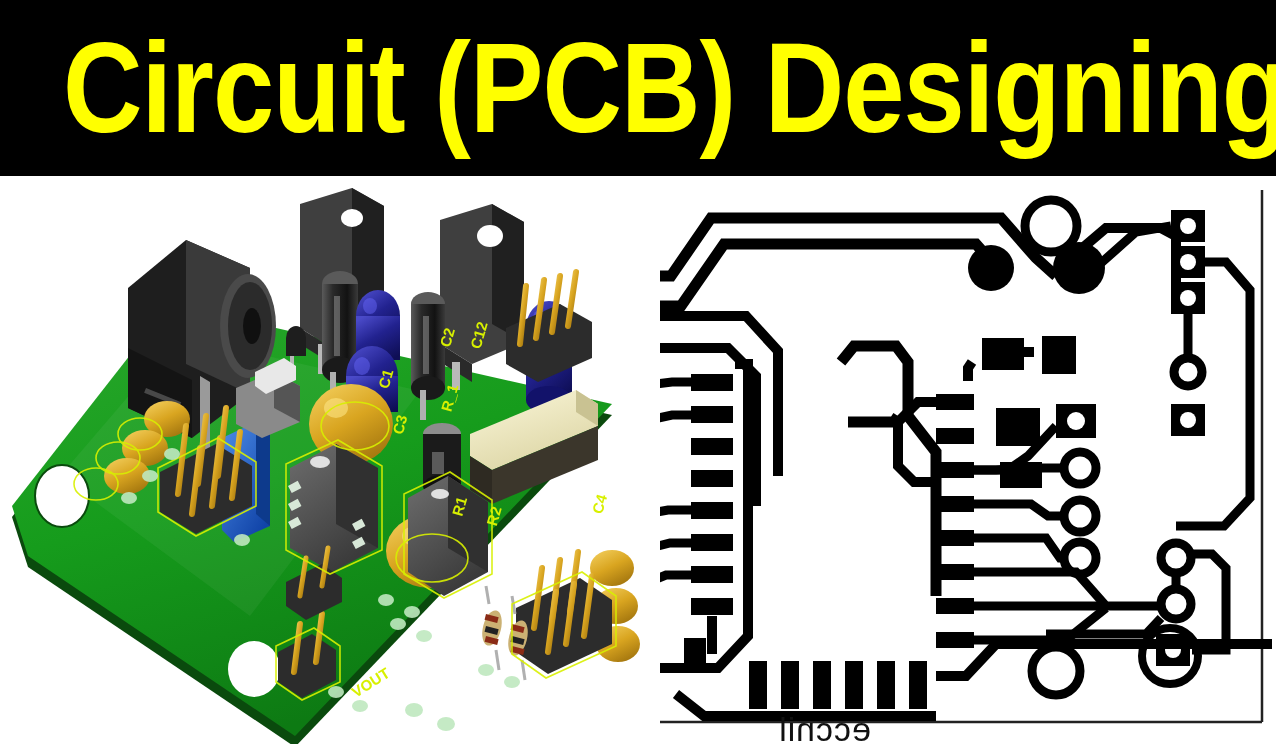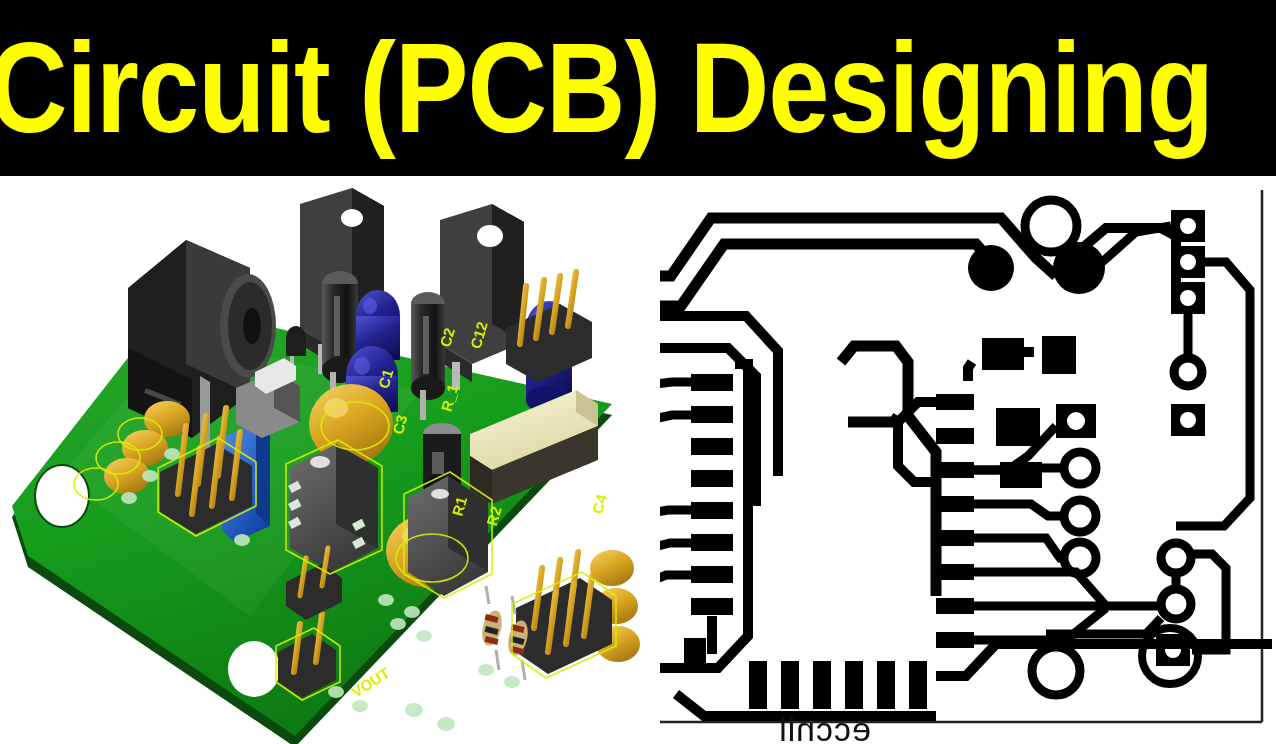--- a/index.html
+++ b/index.html
@@ -14,21 +14,21 @@
     position:relative;
     width:1276px; height:744px;
     background:#ffffff;
   }
 
   
   #title-bar {
     position:absolute; left:0; top:0;
     width:1276px; height:176px;
     background:#000000;
-    display:flex; align-items:center; justify-content:flex-start;
+    display:flex; align-items:center; justify-content:flex-end;
     overflow:hidden;
   }
   #title-text {
     color:#ffff00;
     font-family:"Liberation Sans", sans-serif;
     font-weight:bold;
     font-size:108px;
     line-height:1;
     letter-spacing:-1px;
     transform:scaleX(1.02) scaleY(1.18);

